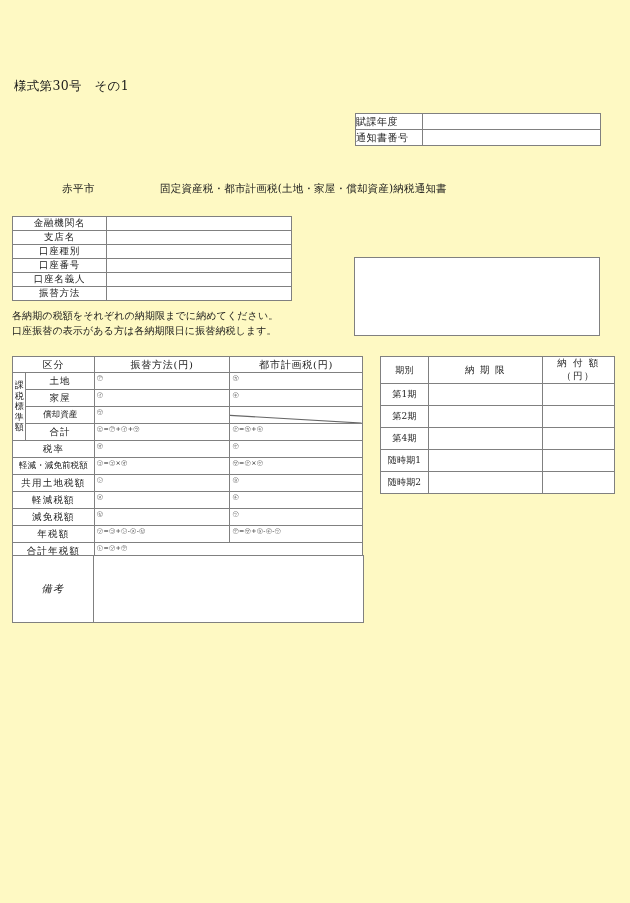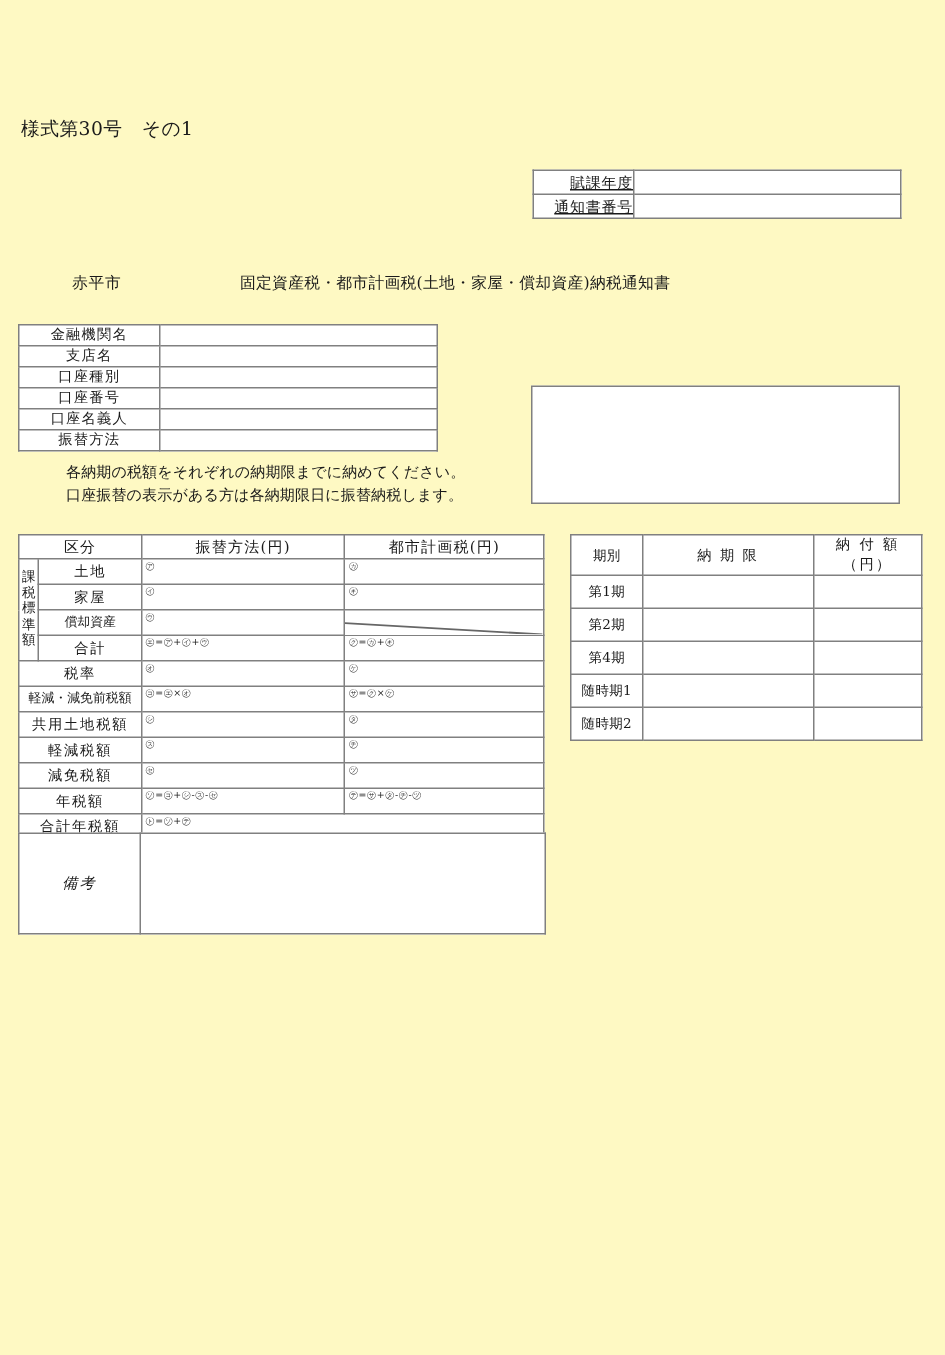--- a/index.html
+++ b/index.html
@@ -47,30 +47,29 @@
     font-size: 9.5px;
     vertical-align: middle;
     background: #ffffff;
   }
 
   
   .notice-table { left: 355px; top: 113px; width: 245px; }
   .notice-table td { height: 15px; }
   .notice-table td.lbl {
     width: 66px;
-    text-align: right;
+    text-align: left;
     font-size: 10px;
     letter-spacing: 0.5px;
-    text-decoration: underline;
   }
   .notice-table td.val { width: 177px; }
 
   
   .city-name {
-    left: 48px;
+    left: 62px;
     top: 182px;
     font-size: 10.5px;
     letter-spacing: 0.5px;
   }
   .doc-title {
     left: 160px;
     top: 182px;
     font-size: 10.5px;
     letter-spacing: 0.2px;
     white-space: nowrap;
@@ -99,21 +98,21 @@
   }
 
   
   .instructions {
     left: 12px;
     top: 308px;
     font-size: 10px;
     line-height: 15px;
     letter-spacing: 0.1px;
   }
-  .instructions div { white-space: nowrap; margin-left: 32px; }
+  .instructions div { white-space: nowrap; }
 
   
   .tax-table { left: 12px; top: 356px; width: 351px; }
   .tax-table td { height: 16px; }
 
   .tax-table td.hdr {
     text-align: center;
     font-size: 10px;
     letter-spacing: 0.8px;
     height: 15px;

